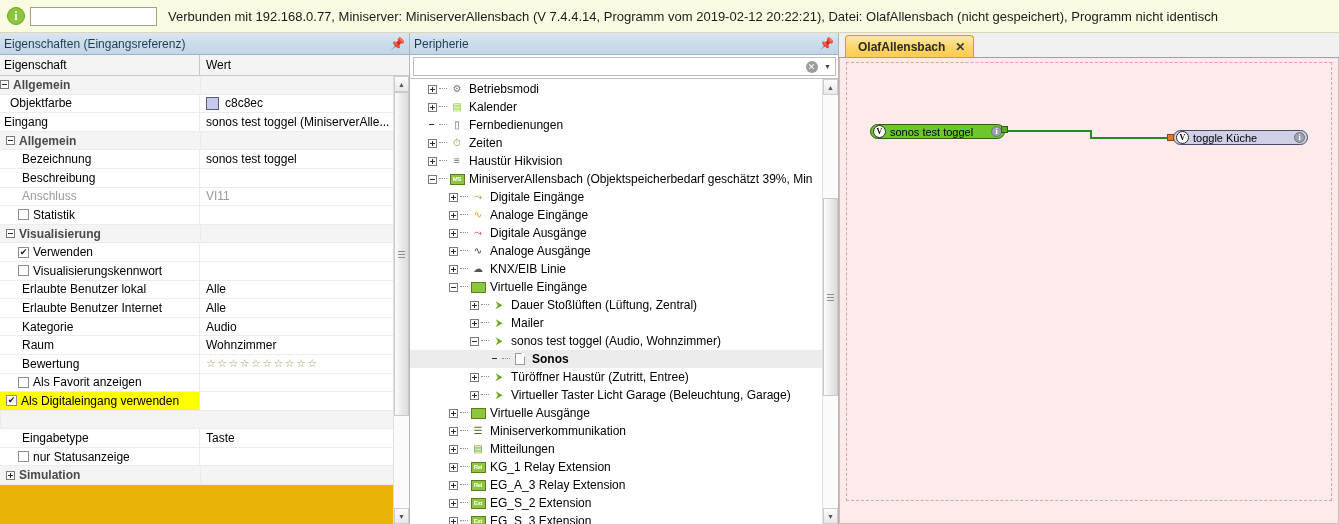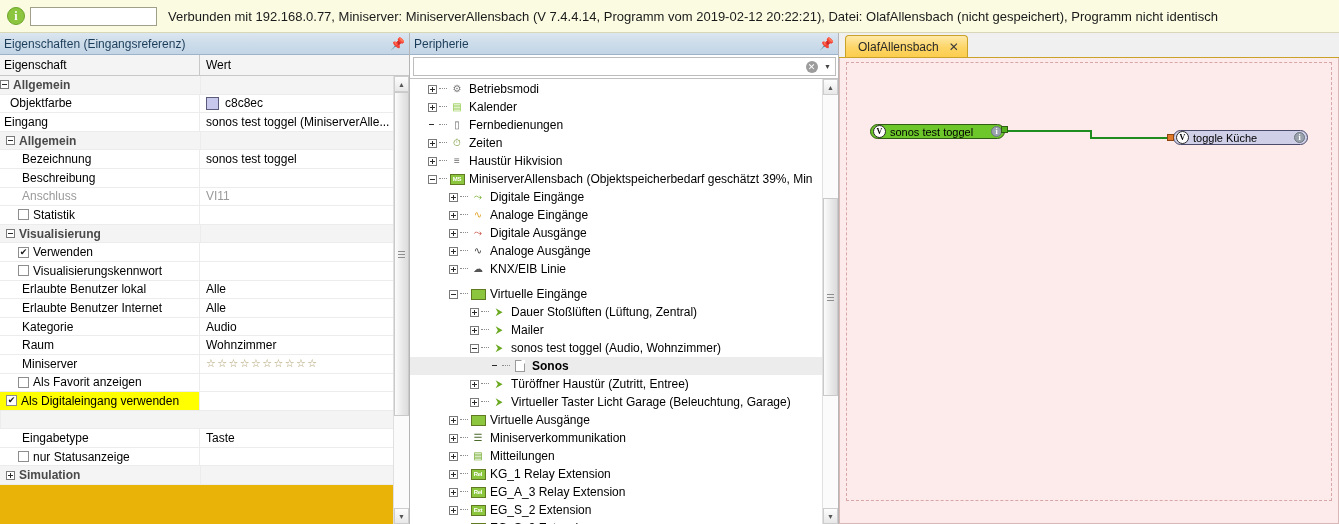--- a/index.html
+++ b/index.html
@@ -418,21 +418,21 @@
     height: 22px;
     display: flex;
     align-items: center;
     padding: 0 8px 0 12px;
     background: linear-gradient(to bottom, #ffe9a8 0%, #fdd567 55%, #fccd4d 100%);
     border: 1px solid #c9a227;
     border-bottom: none;
     border-top-left-radius: 4px;
     border-top-right-radius: 4px;
     font-size: 12px;
-    font-weight: normal;
+    font-weight: bold;
     color: #2a2a2a;
     box-sizing: border-box;
     margin-top: 25px;
   }
   .tab .tab-close {
     margin-left: 10px;
     font-size: 12px;
     color: #3a3a3a;
     font-family: "Liberation Sans", sans-serif;
   }
@@ -659,21 +659,21 @@
               <div class="prow">
                 <div class="pname indent-2">
                   <span class="indent-lbl">Raum</span>
                 </div>
                 <div class="pval">
                   <span>Wohnzimmer</span>
                 </div>
               </div>
               <div class="prow">
                 <div class="pname indent-2">
-                  <span class="indent-lbl">Miniserver</span>
+                  <span class="indent-lbl">Bewertung</span>
                 </div>
                 <div class="pval">
                   <span class="stars">☆☆☆☆☆☆☆☆☆☆</span>
                 </div>
               </div>
               <div class="prow">
                 <div class="pname indent-2">
                   <span class="cb"></span>
                   <span class="indent-lbl">Als Favorit anzeigen</span>
                 </div>
@@ -814,21 +814,21 @@
               <span class="dots"></span>
               <span class="tico" style="color: rgb(51, 51, 51);">∿</span>
               <span class="tlabel">Analoge Ausgänge</span>
             </div>
             <div class="tnode" style="padding-left: 39px;">
               <span class="texp plus"></span>
               <span class="dots"></span>
               <span class="tico" style="color: rgb(85, 85, 85);">☁</span>
               <span class="tlabel">KNX/EIB Linie</span>
             </div>
-            <div class="tnode" style="padding-left: 39px; margin-top: 7px;">
+            <div class="tnode" style="padding-left: 39px;">
               <span class="texp "></span>
               <span class="dots"></span>
               <span class="tico">
                 <span class="ico-box"></span>
               </span>
               <span class="tlabel">Virtuelle Eingänge</span>
             </div>
             <div class="tnode" style="padding-left: 60px;">
               <span class="texp plus"></span>
               <span class="dots"></span>

